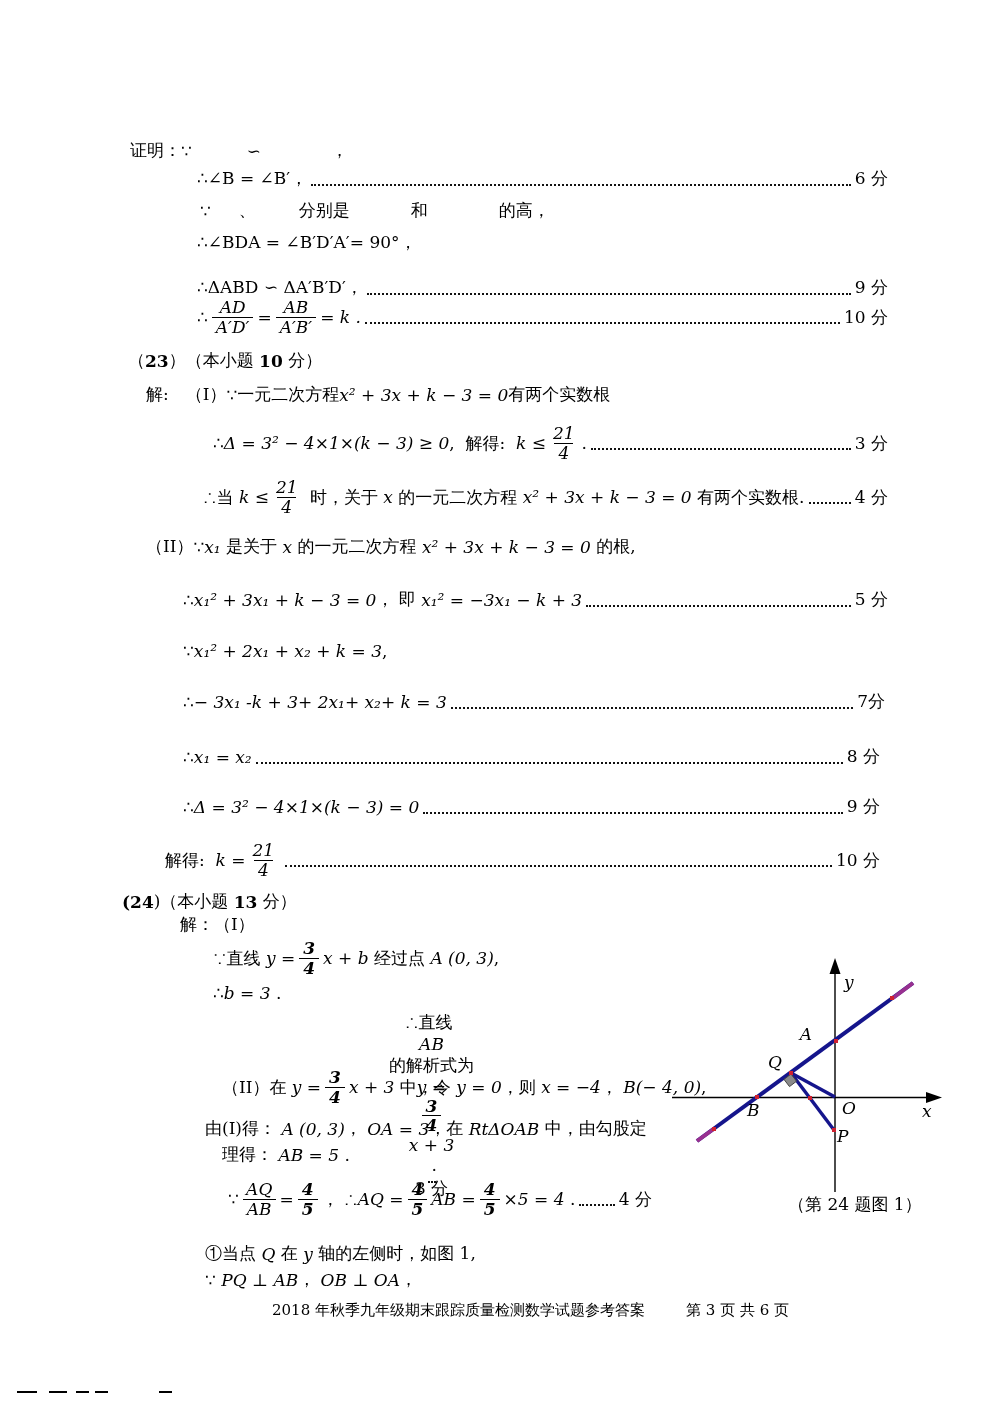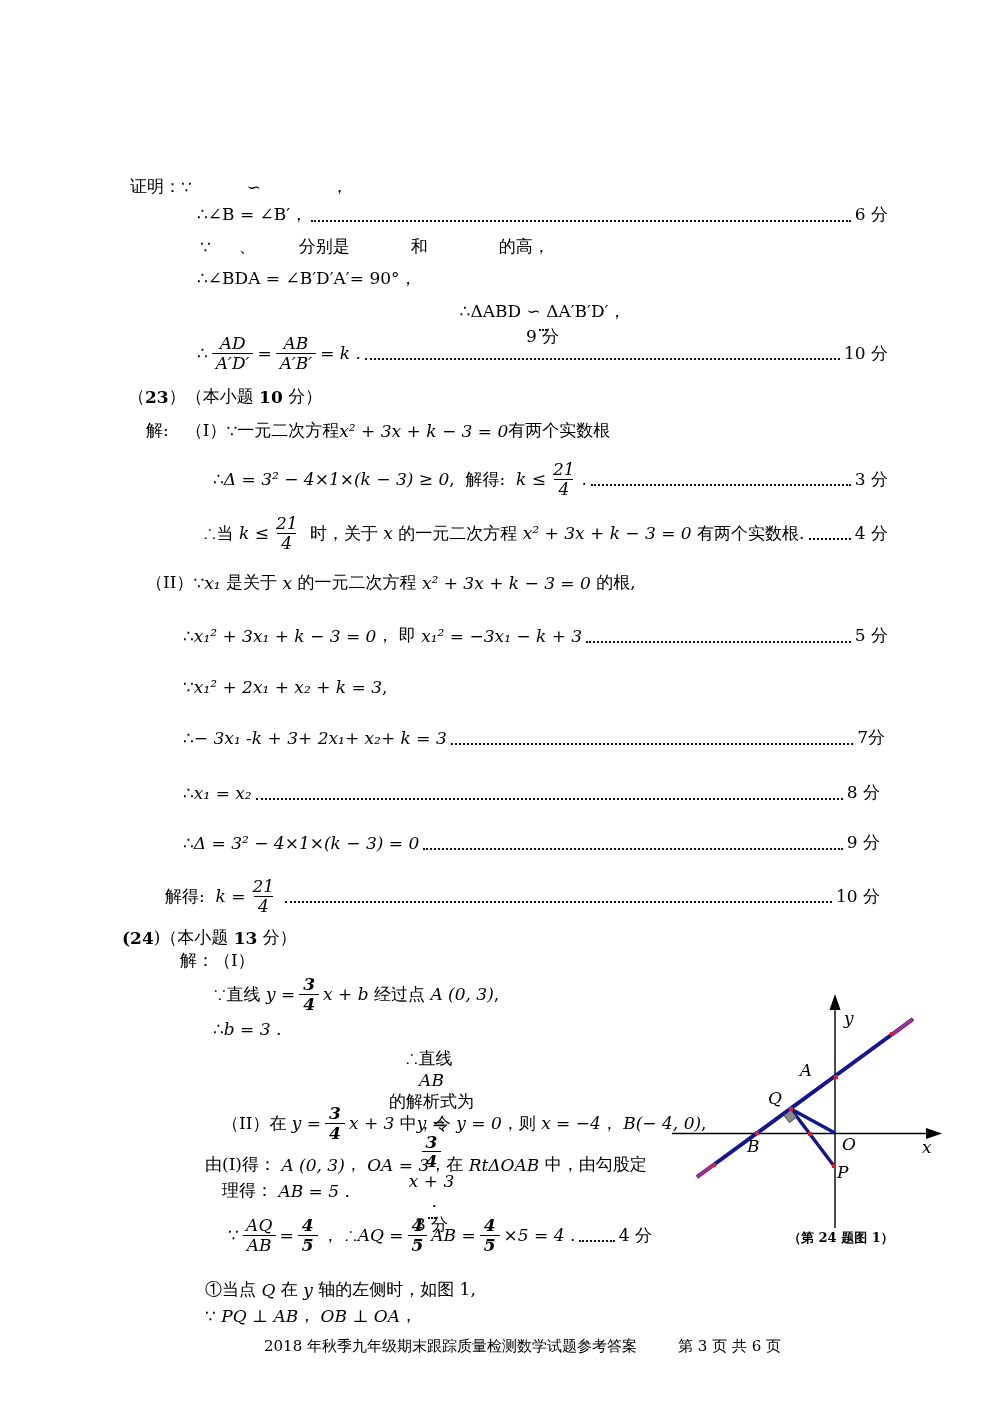--- a/index.html
+++ b/index.html
@@ -1,30 +1,30 @@
 <!DOCTYPE html>
 <html><head>
 <meta charset="utf-8">
 <style>
   html,body{margin:0;padding:0;}
   body{width:992px;height:1403px;background:#ffffff;position:relative;
        font-family:"DejaVu Serif","Liberation Serif",serif;color:#000;}
-  .page{position:absolute;inset:0;overflow:hidden;margin-top:36px;}
+  .page{position:absolute;inset:0;overflow:hidden;}
   .line{position:absolute;display:flex;align-items:center;white-space:pre;font-size:17px;}
   .lead{flex:1 1 auto;min-width:8px;height:0;border-bottom:2.4px dotted #111;
         align-self:center;transform:translateY(6px);margin:0 4px;}
   .m{font-style:italic;}
   .b{font-weight:bold;}
   .frac{display:inline-flex;flex-direction:column;align-items:center;line-height:1.08;
         font-style:italic;margin:0 4px;text-align:center;}
   .frac .n{padding:0 3px;}
   .frac .d{border-top:1.4px solid #000;padding:0 4px;}
   .gap{display:inline-block;}
   .score{white-space:pre;}
-  .caption{position:absolute;font-size:13px;font-weight:bold;}
+  .caption{position:absolute;font-size:17px;}
   .footer{position:absolute;font-size:15px;display:flex;justify-content:space-between;}
   .dash{position:absolute;height:0;border-top:2.2px solid #000;}
   svg text{font-family:"DejaVu Serif","Liberation Serif",serif;}
 </style>
 </head>
 <body>
 
 <div class="page">
 
   <div class="line" style="left:130px;top:139px;">
@@ -38,21 +38,21 @@
   </div>
 
   <div class="line" style="left:200px;top:199px;">
     <span>∵</span><span class="gap" style="width:28px"></span><span>、</span><span class="gap" style="width:43px"></span><span>分别是</span><span class="gap" style="width:61px"></span><span>和</span><span class="gap" style="width:71px"></span><span>的高，</span>
   </div>
 
   <div class="line" style="left:197px;top:231px;">
     <span>∴∠BDA = ∠B′D′A′= 90°，</span>
   </div>
 
-  <div class="line" style="left:197px;top:264px;width:691px;flex-direction:column;">
+  <div class="line" style="left:197px;top:276px;width:691px;">
     <span>∴ΔABD ∽ ΔA′B′D′，</span>
     <span class="lead"></span>
     <span class="score">9 分</span>
   </div>
 
   <div class="line" style="left:197px;top:294px;width:691px;height:46px;">
     <span>∴</span>
     <span class="frac"><span class="n">AD</span><span class="d">A′D′</span></span>
     <span>=</span>
     <span class="frac"><span class="n">AB</span><span class="d">A′B′</span></span>
@@ -214,21 +214,21 @@
     <text x="922" y="1117" font-size="17" font-style="italic">x</text>
     <text x="842" y="1114" font-size="17" font-style="italic">O</text>
     <text x="812" y="1040" font-size="17" font-style="italic" text-anchor="end">A</text>
     <text x="747" y="1116" font-size="17" font-style="italic">B</text>
     <text x="782" y="1068" font-size="17" font-style="italic" text-anchor="end">Q</text>
     <text x="837" y="1142" font-size="17" font-style="italic">P</text>
   </svg>
 
   <div class="caption" style="left:788px;top:1193px;">（第 24 题图 1）</div>
 
-  <div class="footer" style="left:264px;top:1301px;width:517px;">
+  <div class="footer" style="left:272px;top:1301px;width:517px;">
     <span>2018 年秋季九年级期末跟踪质量检测数学试题参考答案</span>
     <span>第 3 页 共 6 页</span>
   </div>
 
   <div class="dash" style="left:17px;top:1391px;width:20px;"></div>
   <div class="dash" style="left:49px;top:1391px;width:18px;"></div>
   <div class="dash" style="left:76px;top:1391px;width:13px;"></div>
   <div class="dash" style="left:95px;top:1391px;width:13px;"></div>
   <div class="dash" style="left:159px;top:1391px;width:13px;"></div>
 

